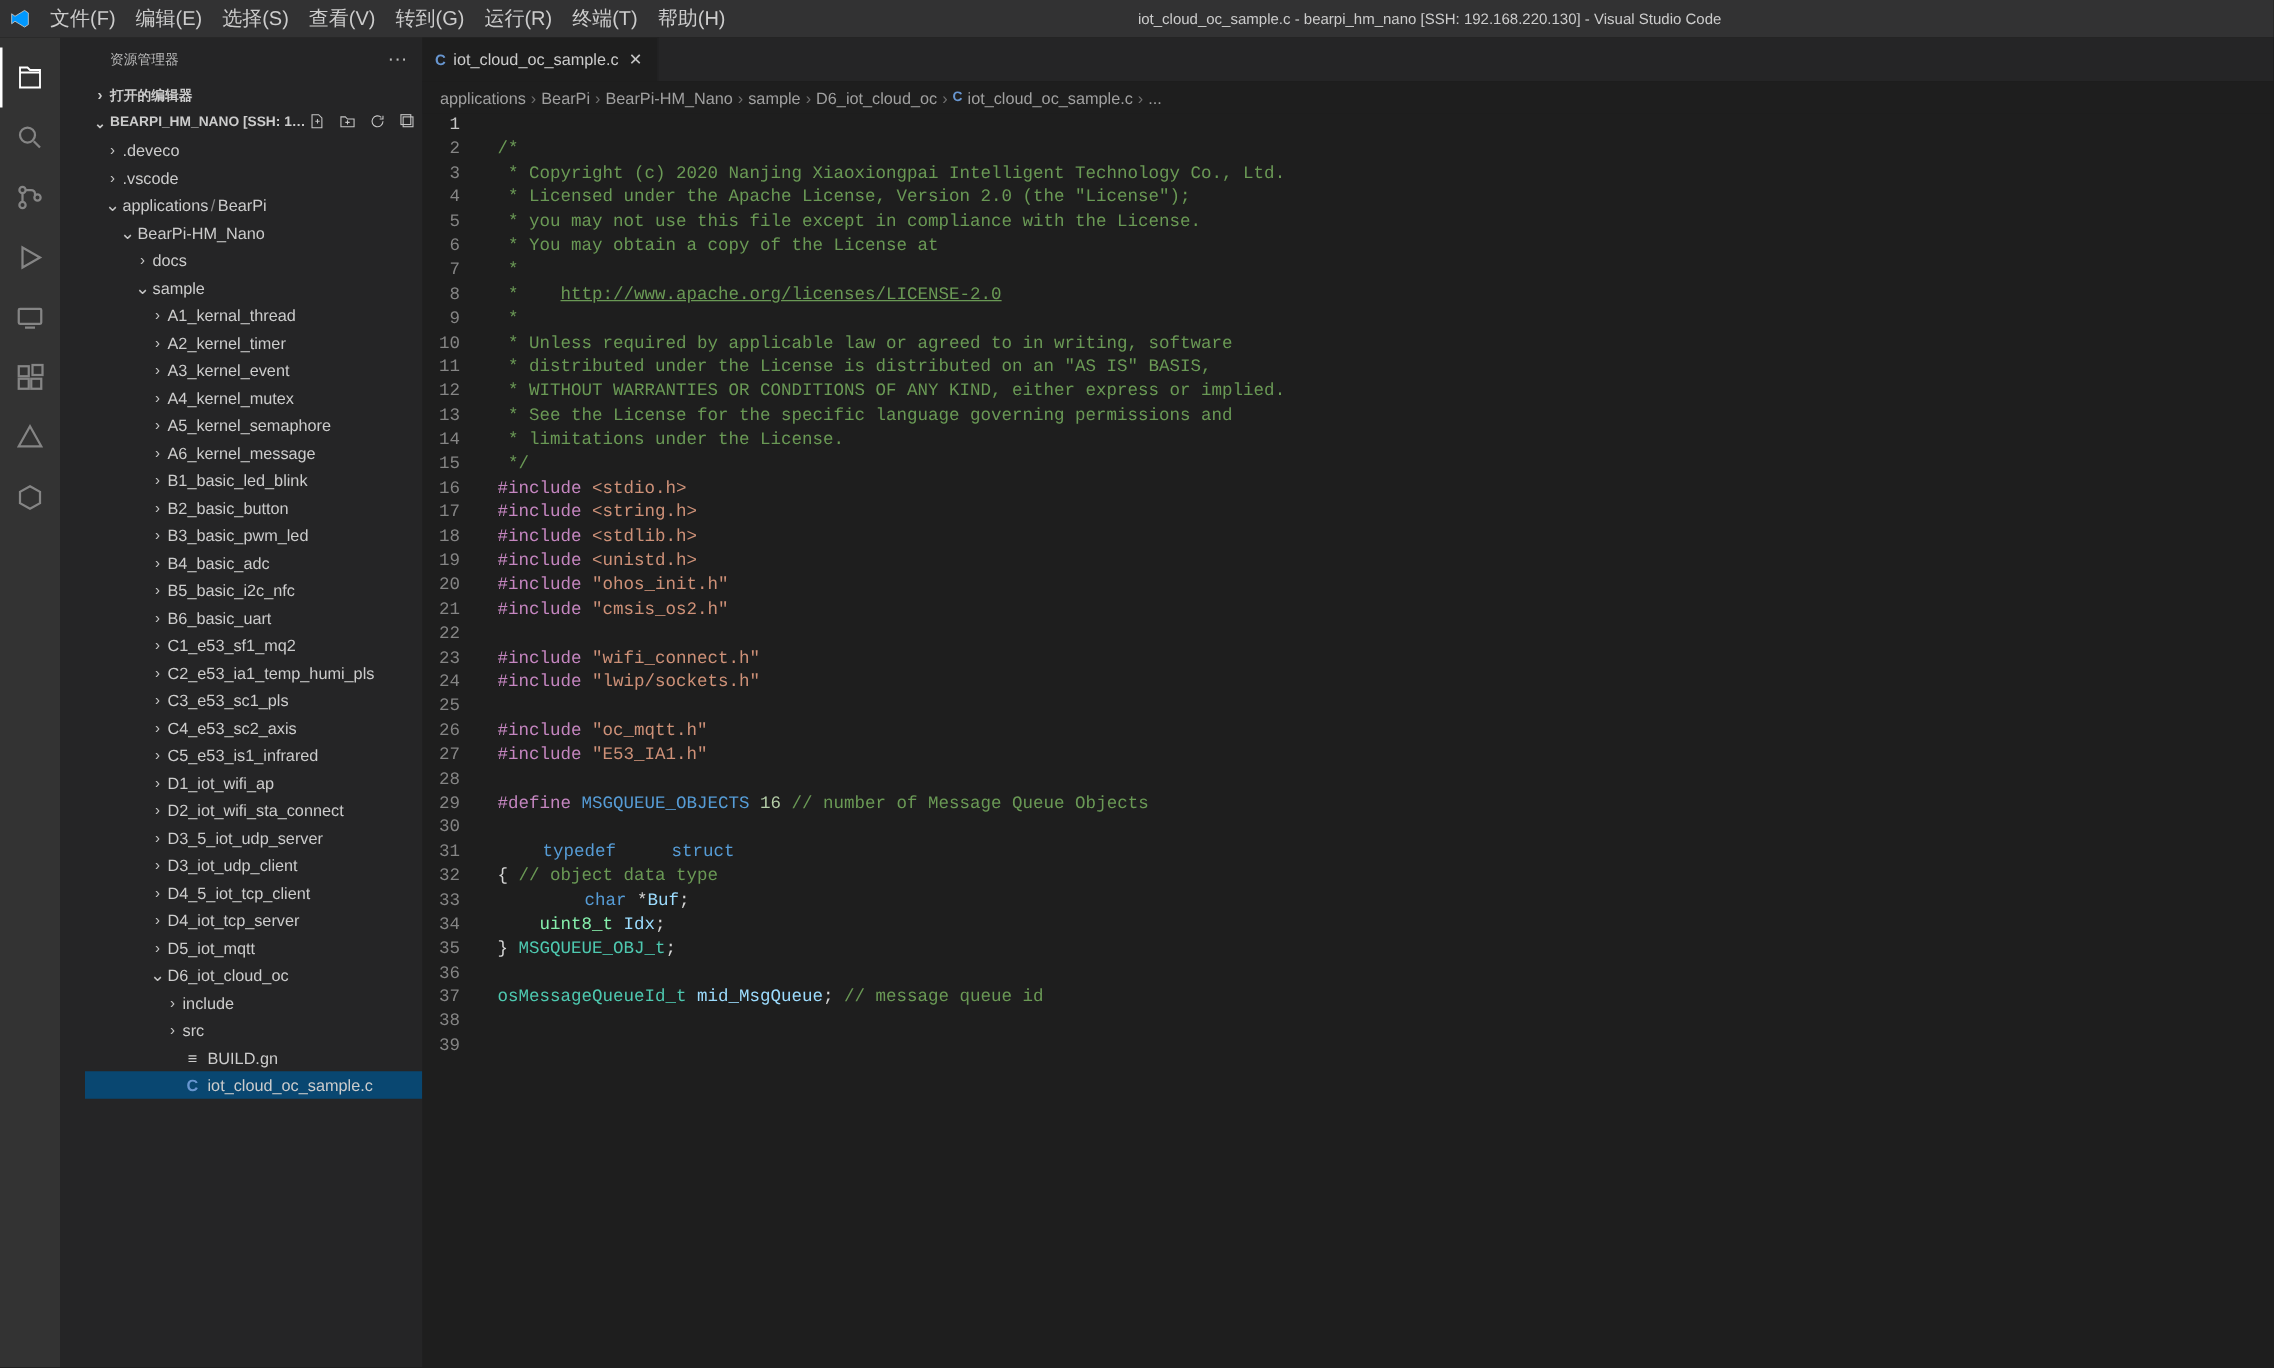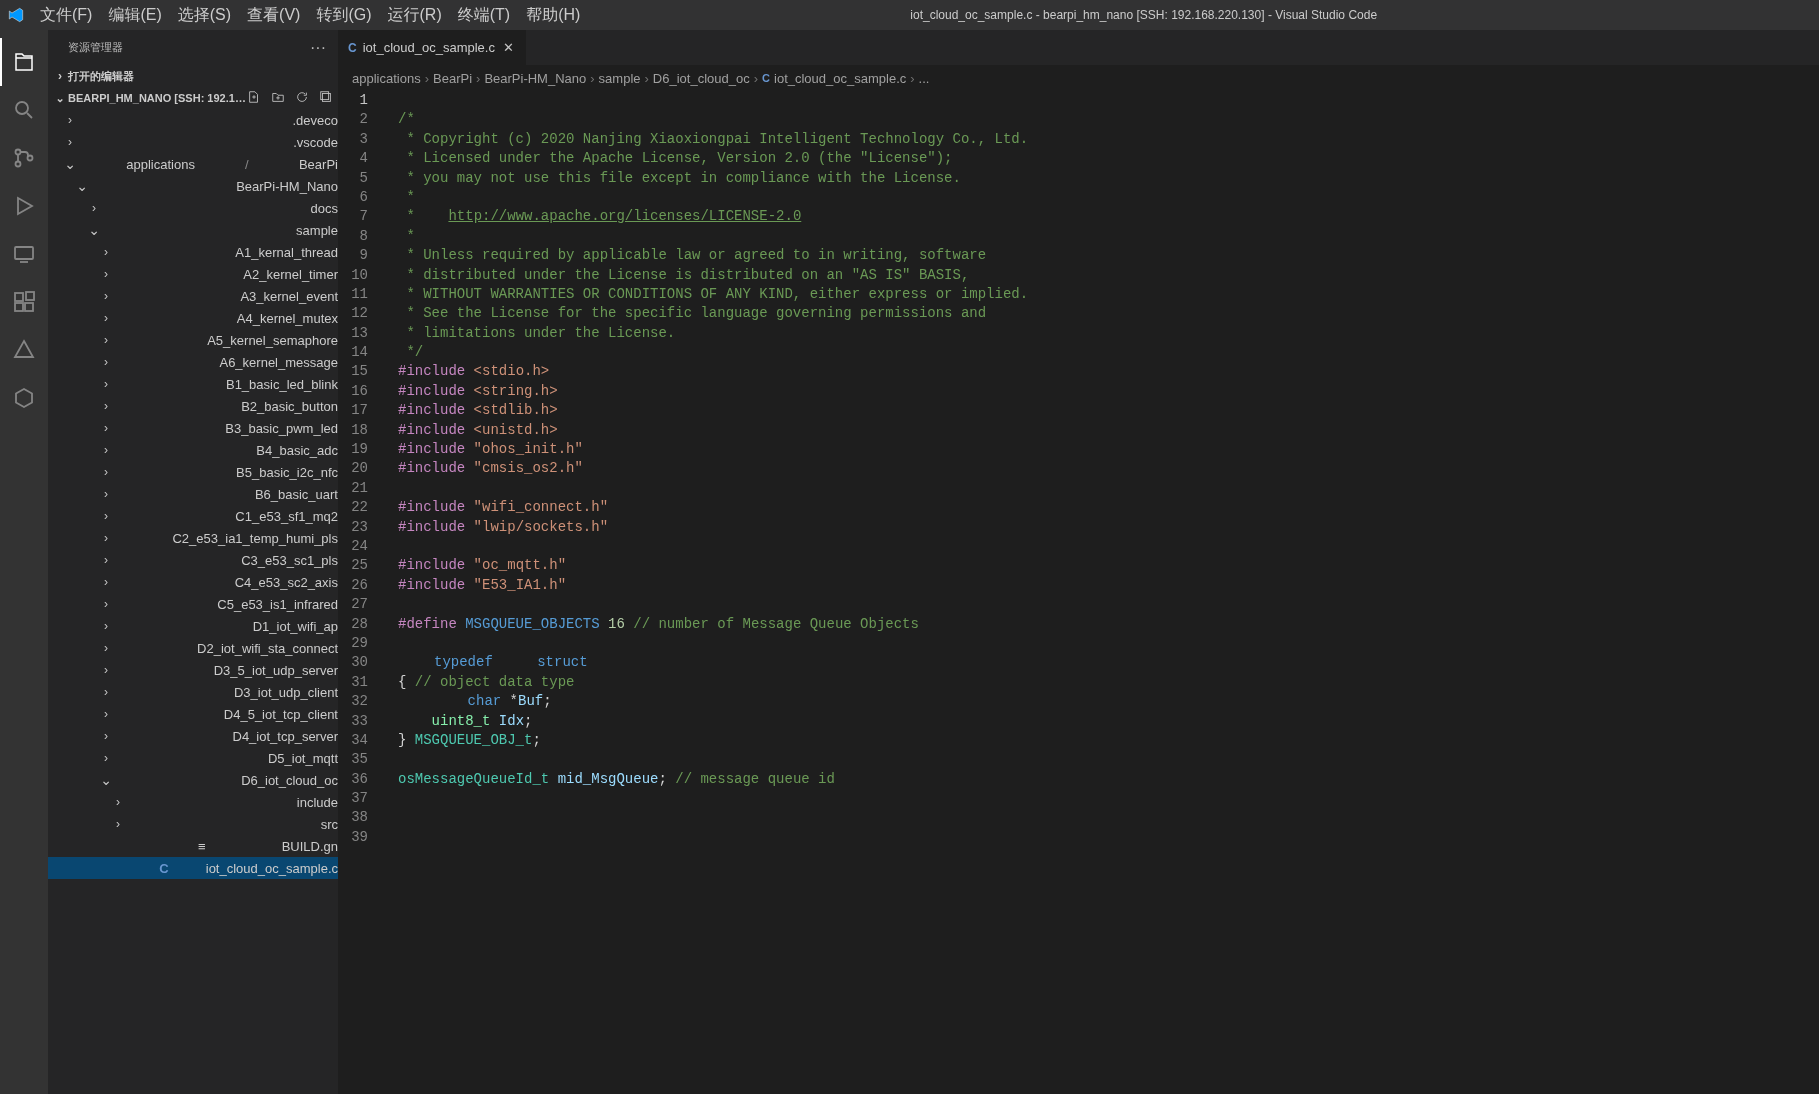--- a/index.html
+++ b/index.html
@@ -62,20 +62,21 @@
       width: 2px; height: 100%;
       background: #ffffff;
     }
     .activity-icon svg { width: 24px; height: 24px; }
     .sidebar {
       width: 290px;
       background: #252526;
       display: flex;
       flex-direction: column;
       overflow: hidden;
+      padding-left: 20px;
     }
     .sidebar-header {
       height: 35px;
       display: flex;
       align-items: center;
       justify-content: space-between;
       padding: 0 12px 0 20px;
       font-size: 11px;
       color: #bbbbbb;
       text-transform: uppercase;
@@ -111,21 +112,20 @@
       overflow-y: auto;
       overflow-x: hidden;
       font-size: 13px;
     }
     .tree-item {
       height: 22px;
       display: flex;
       align-items: center;
       cursor: pointer;
       white-space: nowrap;
-      justify-content: space-between;
     }
     .tree-item.selected { background: #094771; }
     .tree-item .twisty {
       width: 16px; text-align: center;
       color: #c5c5c5;
       font-size: 12px;
     }
     .tree-item .twisty.collapsed::before { content: "›"; }
     .tree-item .twisty.expanded::before { content: "⌄"; font-size: 14px; }
     .tree-item .twisty.none::before { content: ""; }
@@ -530,20 +530,21 @@
           <div class="ln">37</div>
           <div class="ln">38</div>
           <div class="ln">39</div>
       </div>
       <div class="code">
         <div class="line"></div>
         <div class="line"><span class="c-comment">/*</span></div>
         <div class="line"><span class="c-comment"> * Copyright (c) 2020 Nanjing Xiaoxiongpai Intelligent Technology Co., Ltd.</span></div>
         <div class="line"><span class="c-comment"> * Licensed under the Apache License, Version 2.0 (the "License");</span></div>
         <div class="line"><span class="c-comment"> * you may not use this file except in compliance with the License.</span></div>
+        <div class="line"><span class="c-comment"> * You may obtain a copy of the License at</span></div>
         <div class="line"><span class="c-comment"> *</span></div>
         <div class="line"><span class="c-comment"> *    </span><span class="c-link">http://www.apache.org/licenses/LICENSE-2.0</span></div>
         <div class="line"><span class="c-comment"> *</span></div>
         <div class="line"><span class="c-comment"> * Unless required by applicable law or agreed to in writing, software</span></div>
         <div class="line"><span class="c-comment"> * distributed under the License is distributed on an "AS IS" BASIS,</span></div>
         <div class="line"><span class="c-comment"> * WITHOUT WARRANTIES OR CONDITIONS OF ANY KIND, either express or implied.</span></div>
         <div class="line"><span class="c-comment"> * See the License for the specific language governing permissions and</span></div>
         <div class="line"><span class="c-comment"> * limitations under the License.</span></div>
         <div class="line"><span class="c-comment"> */</span></div>
         <div class="line"><span class="c-pp">#include</span><span class="c-string"> &lt;stdio.h&gt;</span></div>

